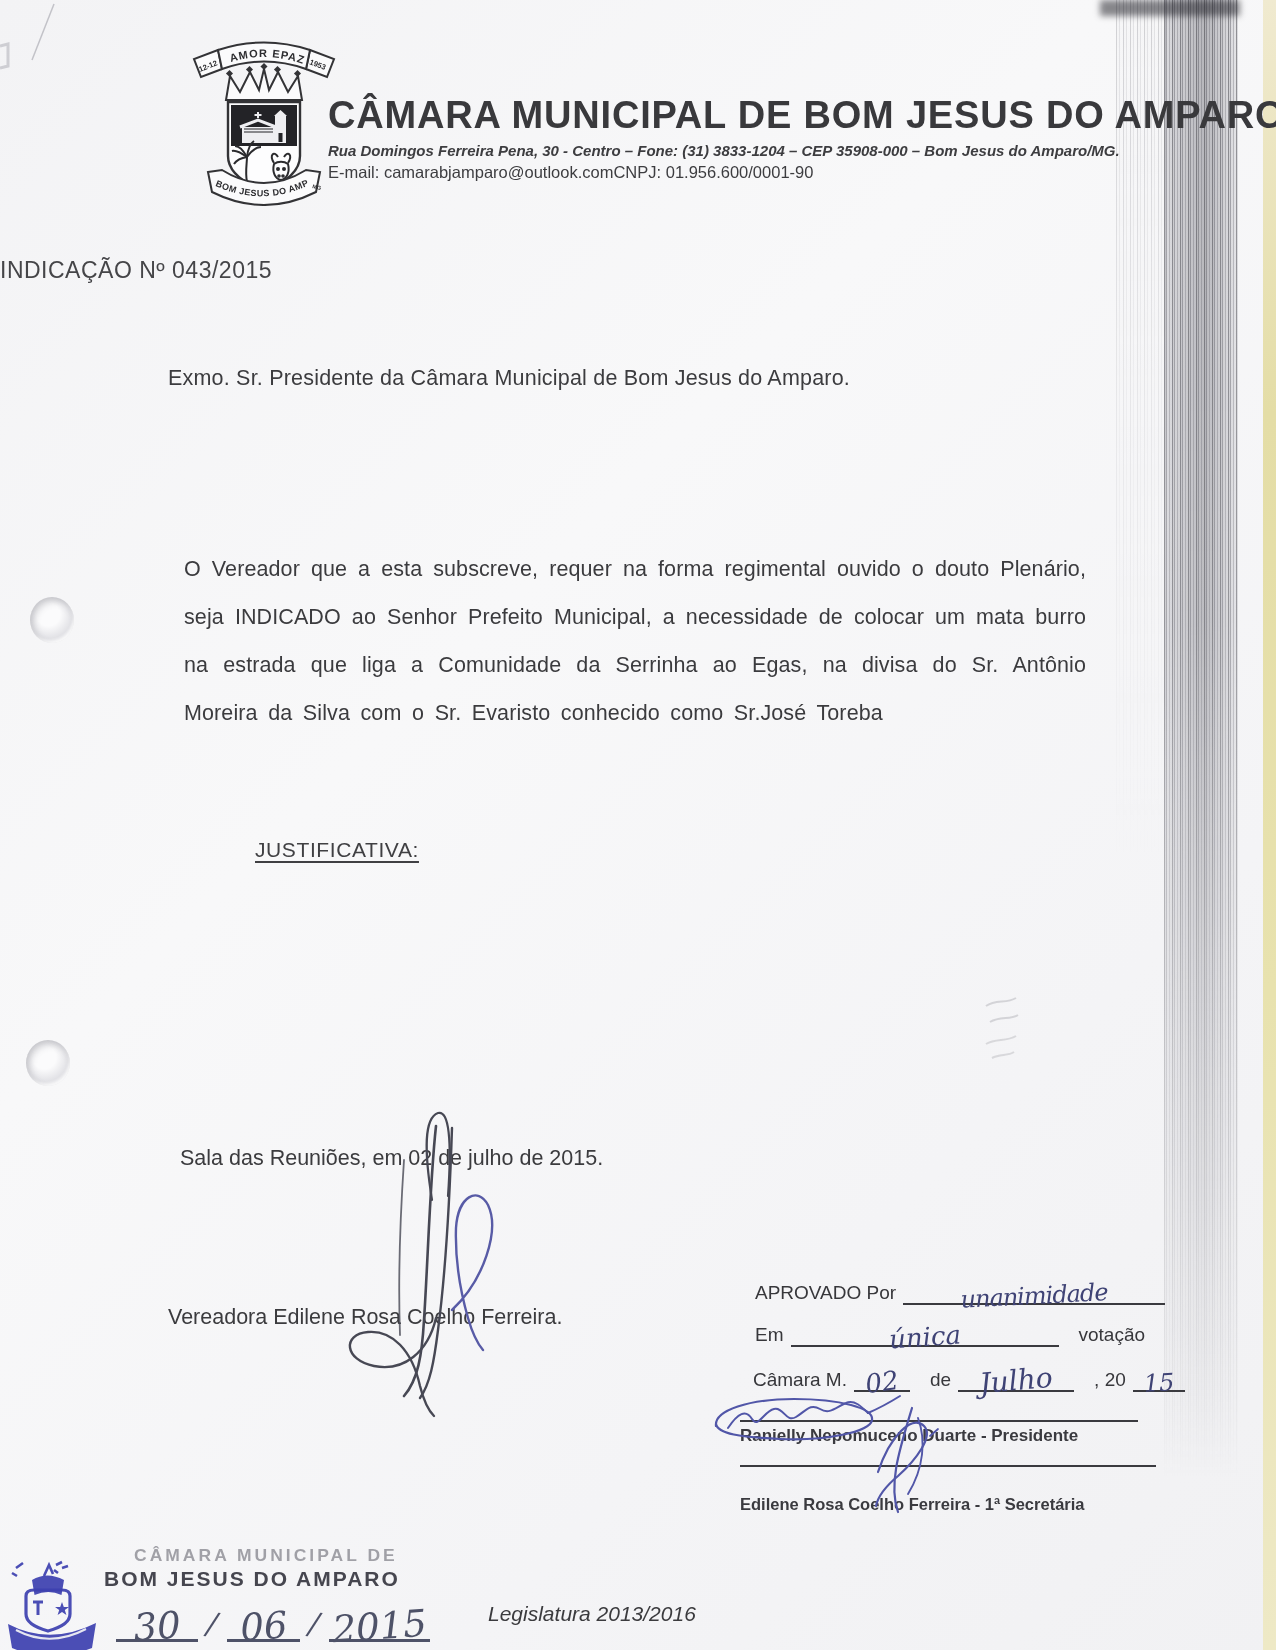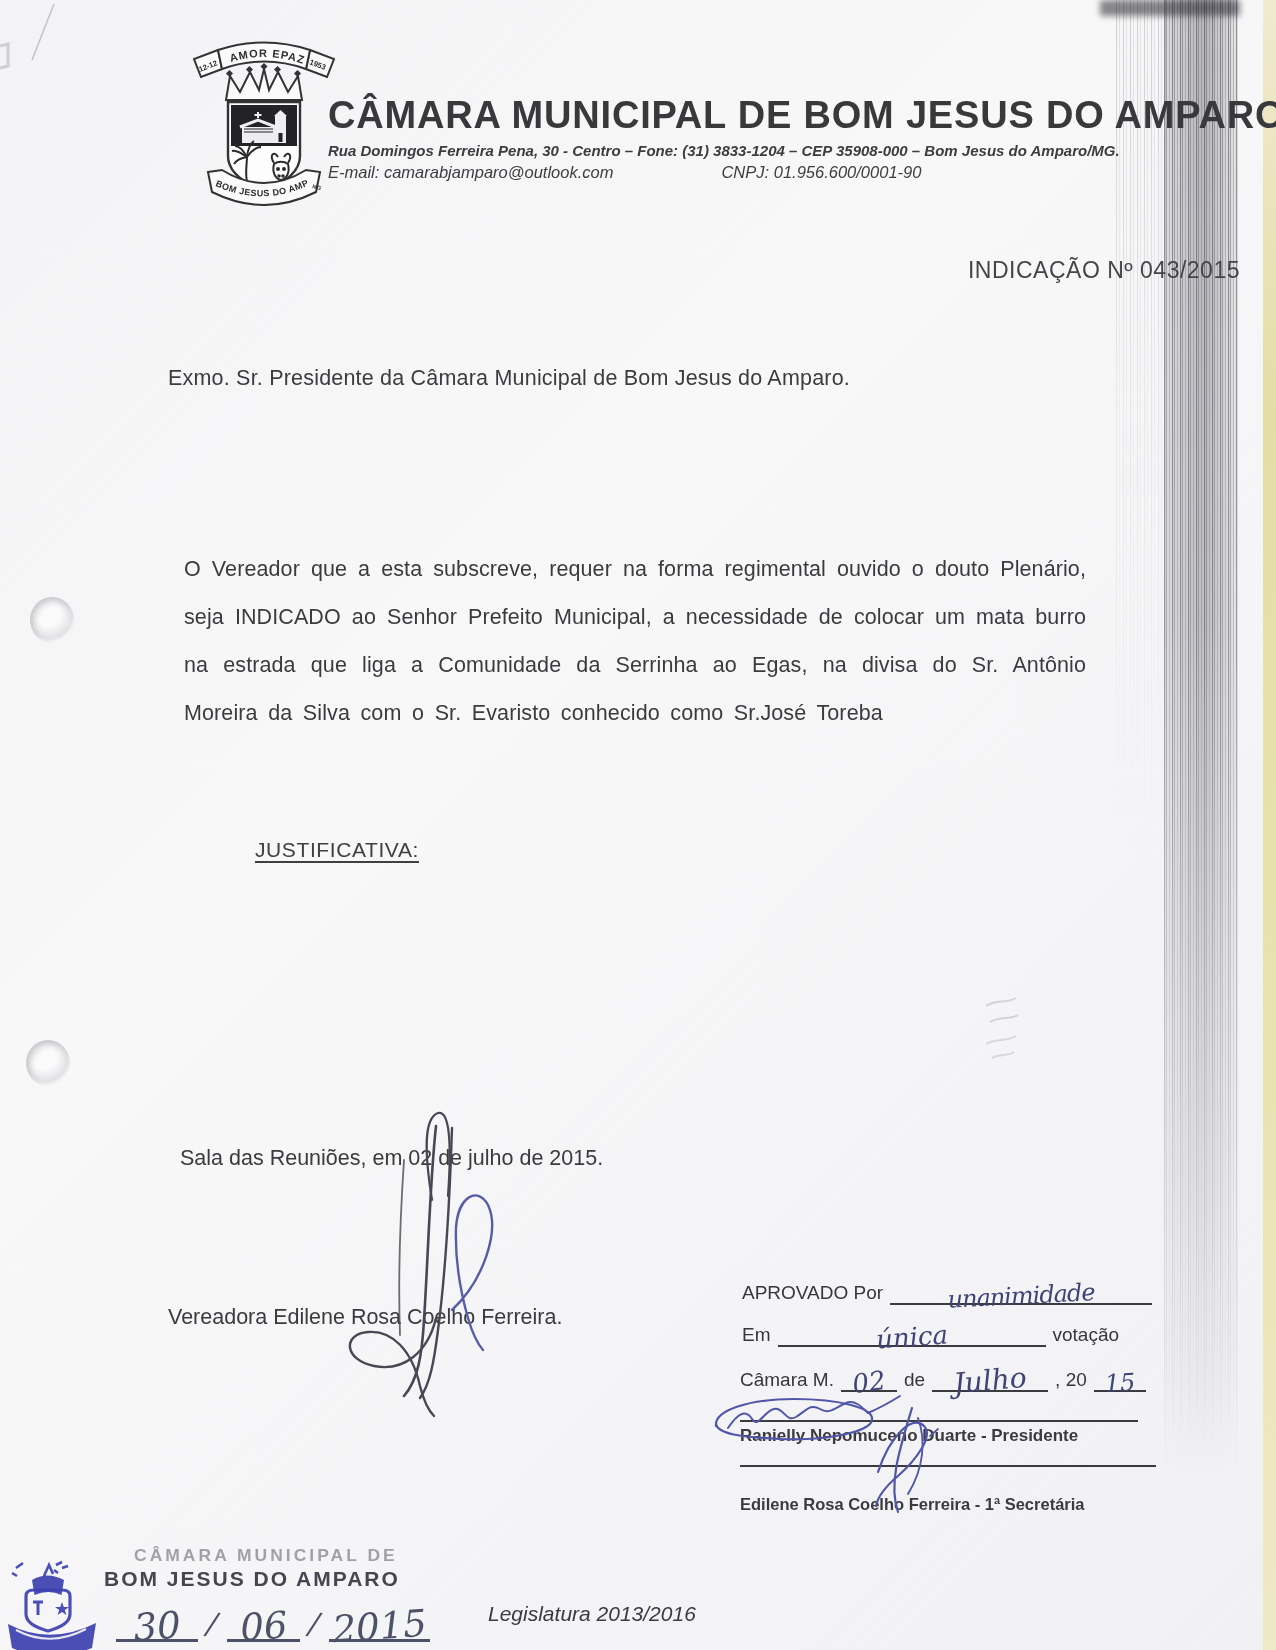--- a/index.html
+++ b/index.html
@@ -35,38 +35,38 @@
     background:radial-gradient(circle at 42% 38%, #fbfbfc 30%, #e2e2e6 62%, #f1f1f3 88%);
     box-shadow:inset 3px 4px 7px rgba(88,88,100,.28), inset -1px -2px 3px rgba(255,255,255,.9);}
   .hole-1{left:30px;top:597px;}
   .hole-2{left:26px;top:1040px;}
 
   
   .crest{position:absolute;left:180px;top:30px;}
   .head-text{position:absolute;left:328px;top:94px;width:790px;}
   .org-name{font-size:38px;font-weight:bold;letter-spacing:.8px;white-space:nowrap;color:#39393c;}
   .address-line{margin-top:5px;font-size:15px;font-weight:bold;font-style:italic;white-space:nowrap;color:#3d3d40;}
-  .contact-row{margin-top:4px;font-size:16.5px;font-style:italic;display:flex;gap:108px;color:#3d3d40;}
-
-  
-  .doc-title{position:absolute;left:0;top:257px;width:1240px;text-align:right;font-size:23px;letter-spacing:.5px;color:#454548;}
+  .contact-row{margin-top:4px;font-size:16.5px;display:flex;color:#3d3d40;}
+
+  
+  .doc-title{position:absolute;left:0;top:257px;width:1240px;text-align:left;font-size:23px;letter-spacing:.5px;color:#454548;}
   .addressee{position:absolute;left:168px;top:366px;font-size:21.5px;letter-spacing:.2px;color:#3c3c3f;}
   .body-par{position:absolute;left:184px;width:902px;margin:0;font-size:21.5px;line-height:48px;
     text-align:justify;word-spacing:4.5px;letter-spacing:.1px;color:#3b3b3e;}
   .par-1{top:545px;}
   .par-2{top:898px;}
   .just-heading{position:absolute;left:255px;top:838px;font-size:21px;letter-spacing:.6px;
     text-decoration:underline;text-underline-offset:4px;color:#404043;}
   .date-line{position:absolute;left:180px;top:1146px;font-size:21.5px;color:#3b3b3e;}
   .signer-line{position:absolute;left:168px;top:1305px;font-size:21.5px;color:#3b3b3e;}
 
   
   .approval{position:absolute;left:740px;top:1262px;width:430px;font-size:19px;color:#37373b;}
   .apr-row{position:absolute;display:flex;align-items:flex-end;gap:7px;white-space:nowrap;}
-  .apr-row .lbl{line-height:25px;}
+  .apr-row .lbl{line-height:25px;margin-left:13px;}
   .blank{position:relative;border-bottom:2px solid #3a3a3f;height:25px;display:inline-block;}
   .hand{font-family:"DejaVu Serif",serif;font-style:italic;color:#3f4375;}
   .blank .hand{position:absolute;left:0;right:0;bottom:-7px;text-align:center;transform:rotate(-3deg);}
   .row-1{top:16px;left:2px;}
   .b-approved{width:262px;}  .b-approved .hand{font-size:24px;letter-spacing:-1px;}
   .row-2{top:58px;left:2px;}
   .b-votacao{width:268px;}   .b-votacao .hand{font-size:26px;transform:rotate(-4deg);}
   .row-3{top:103px;left:0;align-items:flex-end;}
   .b-day{width:56px;}        .b-day .hand{font-size:26px;transform:rotate(-8deg);}
   .b-month{width:116px;}     .b-month .hand{font-size:28px;transform:rotate(-5deg);}

